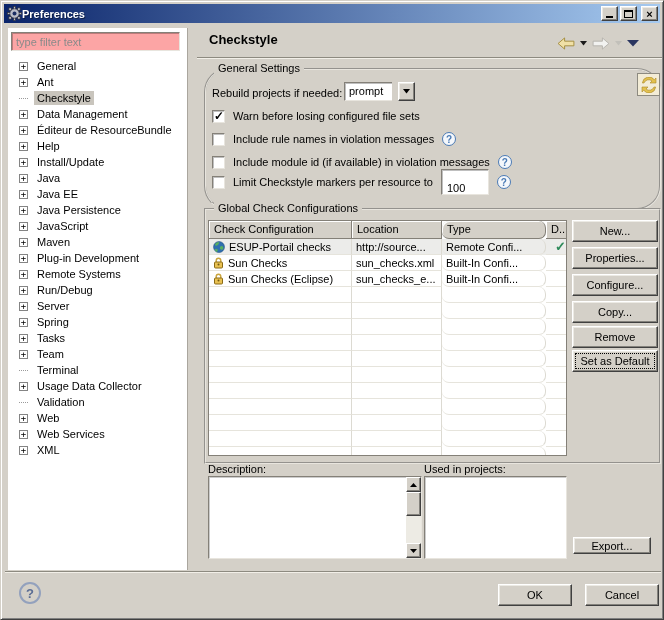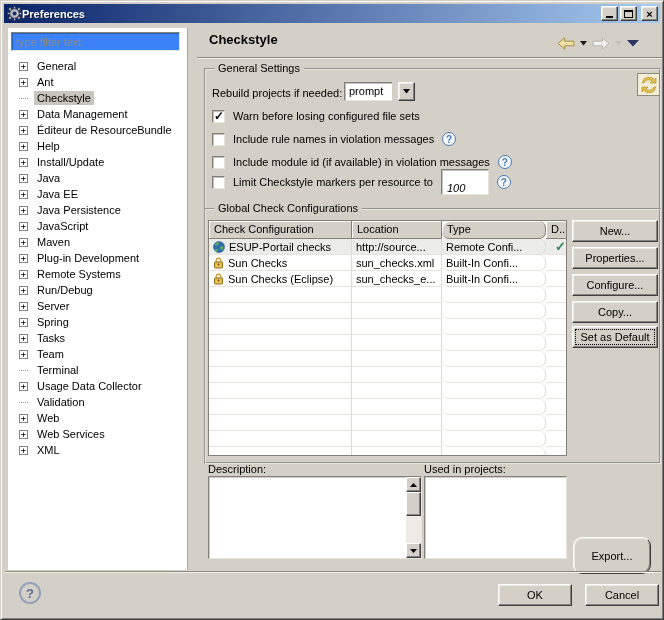--- a/index.html
+++ b/index.html
@@ -24,42 +24,42 @@
   .winbtn.close { margin-left:4px; font-weight:bold; font-size:11px; line-height:10px; }
   .glyph-min { width:7px; height:2px; background:#000; margin-top:7px; }
   .glyph-max { width:9px; height:8px; border:1px solid #000; border-top-width:2px; }
 
   
   .leftpanel { position:absolute; left:7px; top:27px; width:180px; height:542px;
     background:#fff; border-right:1px solid #aaa69e; }
   .filter-input { position:absolute; left:3px; top:4px; width:169px; height:19px;
     border:1px solid; border-color:#848078 #e8e5de #e8e5de #848078;
     box-shadow: inset 1px 1px 0 rgba(0,0,0,.25);
-    font-family:inherit; font-size:11px; padding:2px 4px; background:#3b82f6; color:#333; outline:none; }
+    font-family:inherit; font-size:11px; padding:2px 4px; background:#fca5a5; color:#333; outline:none; }
   .filter-input::placeholder { color:#8a8a8a; }
   .tree { position:absolute; left:0; top:30px; right:1px; bottom:0; overflow:hidden; }
   .tree-row { height:16px; display:flex; align-items:center; white-space:nowrap; cursor:default; }
   .expander { width:9px; height:9px; border:1px solid #848484; background:#fff;
     font-size:9px; line-height:7px; text-align:center; margin-left:11px; margin-right:6px; flex:none;
     font-family:"DejaVu Sans Mono", monospace; }
   .no-expander { width:9px; height:0; border-top:1px dotted #9a9a9a; margin-left:11px; margin-right:6px; flex:none; }
   .tree-label { padding:1px 3px; }
   .tree-row.selected .tree-label { background:#c9c5bd; }
 
   
   .header-title { position:absolute; left:208px; top:31px; font-size:13px; font-weight:bold; }
   .nav { position:absolute; left:556px; top:36px; display:flex; align-items:center; gap:5px; }
   .nav span { display:flex; align-items:center; }
   .hsep { position:absolute; left:196px; top:56px; width:465px; height:2px;
     border-top:1px solid #8d8a80; border-bottom:1px solid #f2efe8; }
 
   
   .groupbox { position:absolute; border:2px groove #e8e5de; }
   .legend { position:absolute; top:-8px; left:8px; background:#d4d0c8; padding:0 4px; white-space:nowrap; }
-  .group1 { left:203px; top:67px; width:457px; height:142px; }
+  .group1 { left:203px; top:67px; width:457px; height:142px;border-radius:24px; }
   .group2 { left:203px; top:207px; width:457px; height:256px; }
 
   .rebuild-label { position:absolute; left:6px; top:17px; }
   .combo { position:absolute; left:138px; top:12px; display:flex;gap:6px; }
   .combo-field { width:48px; height:19px; background:#fff; border:1px solid;
     border-color:#848078 #e8e5de #e8e5de #848078; box-shadow: inset 1px 1px 0 rgba(0,0,0,.25);
     border-right:none; padding:2px 4px; }
   .combo-btn { width:17px; height:19px; background:#d4d0c8; border:1px solid;
     border-color:#ffffff #404040 #404040 #ffffff;
     box-shadow: inset -1px -1px 0 #84827c, inset 1px 1px 0 #eceae4;
@@ -70,21 +70,21 @@
   .cbrow { position:absolute; left:6px; height:16px; display:flex; align-items:center; gap:8px; white-space:nowrap; }
   .cb-box { width:13px; height:13px; background:#fff; border:1px solid;
     border-color:#848078 #e8e5de #e8e5de #848078; box-shadow: inset 1px 1px 0 rgba(0,0,0,.25);
     position:relative; flex:none; }
   .cb-box.checked::after { content:"✓"; position:absolute; left:1px; top:-2px;
     font-size:12px; font-weight:bold; color:#000; }
   .qicon { width:14px; height:14px; border-radius:50%; border:1px solid #4a7ab5; background:#f4f7fb;
     color:#4a7ab5; font-size:10px; font-weight:bold; display:flex; align-items:center; justify-content:center; flex:none; }
   .num-field { width:48px; height:18px; background:#fff; border:1px solid;
     border-color:#848078 #e8e5de #e8e5de #848078; box-shadow: inset 1px 1px 0 rgba(0,0,0,.25);
-    padding:12px 5px;font-style:italic; }
+    padding:12px 5px; }
 
   
   .cfg-table { position:absolute; left:2px; top:10px; width:359px; height:236px;
     background:#fff; border:1px solid #848078; overflow:hidden; }
   .thead { display:flex; height:18px; }
   .th { background:#d4d0c8; border-right:1px solid #848078; border-bottom:1px solid #848078;
     box-shadow: inset 1px 1px 0 #fff; padding:2px 5px; white-space:nowrap; overflow:hidden; flex:none; }
   .c0 { width:143px; } .c1 { width:90px; } .c2 { width:104px;border-radius:7px; } .c3 { width:30px; } .c4 { flex:1; }
   .trow { display:flex; height:16px; }
   .td { border-right:1px solid #dcdad2; border-bottom:1px solid #e6e4dc; padding:0 4px;
@@ -111,21 +111,21 @@
     border:1px solid; border-color:#848078 #e8e5de #e8e5de #848078; box-shadow: inset 1px 1px 0 rgba(0,0,0,.2); }
   .used-box { position:absolute; left:423px; top:475px; width:143px; height:83px; background:#fff;
     border:1px solid; border-color:#848078 #e8e5de #e8e5de #848078; box-shadow: inset 1px 1px 0 rgba(0,0,0,.2); }
   .vscroll { position:absolute; right:0; top:0; bottom:0; width:15px; background:#edebe4;
     display:flex; flex-direction:column; }
   .sb-btn { height:15px; background:#d4d0c8; border:1px solid; border-color:#ffffff #404040 #404040 #ffffff;
     box-shadow: inset -1px -1px 0 #84827c; display:flex; align-items:center; justify-content:center; flex:none; }
   .sb-thumb { height:24px; background:#d4d0c8; border:1px solid; border-color:#ffffff #404040 #404040 #ffffff;
     box-shadow: inset -1px -1px 0 #84827c; flex:none; }
   .sb-track { flex:1; }
-  .export-btn { position:absolute; left:572px; top:536px; width:78px; height:37px;border-radius:9px; }
+  .export-btn { position:absolute; left:572px; top:536px; width:78px; height:17px; }
 
   
   .bottom-sep { position:absolute; left:4px; top:570px; width:656px; height:2px;
     border-top:1px solid #8d8a80; border-bottom:1px solid #f2efe8; }
   .help-circle { position:absolute; left:18px; top:581px; width:22px; height:22px; border-radius:50%;
     border:2px solid #93a1bd; color:#5a6c94; font-size:13px; font-weight:bold;
     display:flex; align-items:center; justify-content:center; background:transparent; }
   .ok-btn { position:absolute; left:497px; top:583px; width:74px; height:22px; }
   .cancel-btn { position:absolute; left:584px; top:583px; width:74px; height:22px; }
 </style>
@@ -476,20 +476,21 @@
             <span class="td c3"></span>
             <span class="td c4"></span>
           </div>
         </div>
     </div>
     <div class="side-buttons">
         <button class="btn side-btn">New...</button>
         <button class="btn side-btn">Properties...</button>
         <button class="btn side-btn">Configure...</button>
         <button class="btn side-btn">Copy...</button>
+        <button class="btn side-btn">Remove</button>
         <button class="btn side-btn focused">Set as Default</button>
       </div>
   </div>
 
   <span class="desc-label">Description:</span>
   <span class="used-label">Used in projects:</span>
   <div class="desc-box">
     <div class="vscroll">
       <span class="sb-btn">
         <svg width="7" height="4" viewBox="0 0 7 4">

